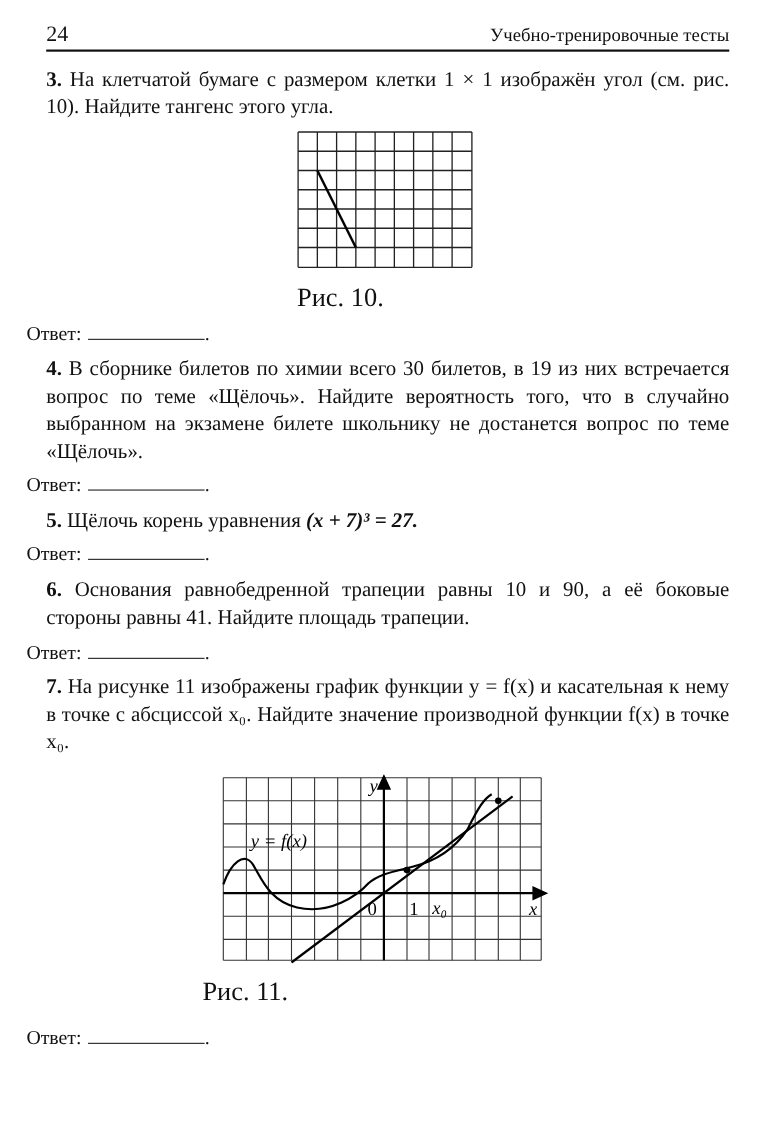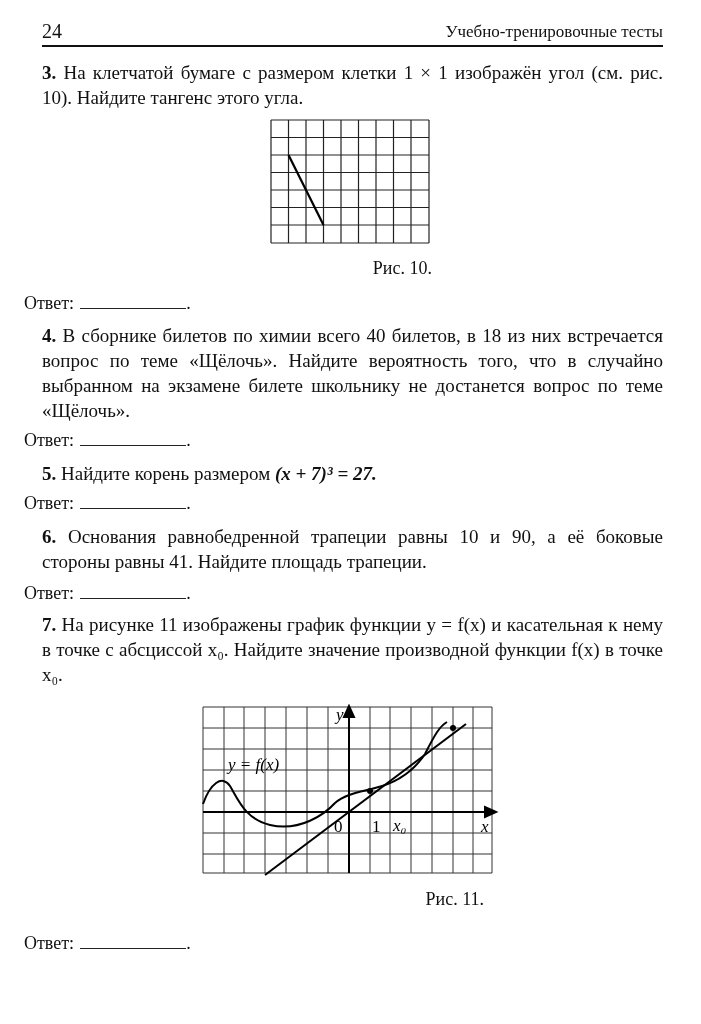--- a/index.html
+++ b/index.html
@@ -6,21 +6,21 @@
   body { width:701px; height:1024px; position:relative; overflow:hidden;
          font-family:"Liberation Serif", serif; color:#111; }
   .abs { position:absolute; }
   .hdr-num { left:42px; top:20px; font-size:20px; }
   .hdr-title { right:38px; top:22px; font-size:17px; }
   .hdr-rule { left:42px; top:45px; width:621px; height:2px; background:#111; }
   .para { left:42px; width:621px; font-size:19px; line-height:25px; text-align:justify; }
   .para b { font-weight:bold; }
   .ans { left:24px; font-size:18px; }
   .ans .blank { display:inline-block; width:106px; border-bottom:1.5px solid #222; height:14px; vertical-align:baseline; margin-left:6px; }
-  .cap { font-size:18px; text-align:right; }
+  .cap { font-size:24px; text-align:left; }
   .m { font-style:italic;font-weight:bold; }
   svg { position:absolute; }
 </style>
 </head>
 <body>
 
 <div class="abs hdr-num">24</div>
 <div class="abs hdr-title">Учебно-тренировочные тесты</div>
 <div class="abs hdr-rule"></div>
 
@@ -55,29 +55,29 @@
   </g>
 </svg>
 <div class="abs cap" style="left:270px;width:162px;top:258px;">Рис. 10.</div>
 
 <div class="abs ans" style="top:293px;">
   <span>Ответ:</span><span class="blank"></span><span>.</span>
 </div>
 
 <div class="abs para" style="top:323px;">
   <b>4.</b>
-  <span>В сборнике билетов по химии всего 40 билетов, в 18 из них встречается вопрос по теме «Щёлочь». Найдите вероятность того, что в случайно выбранном на экзамене билете школьнику не достанется вопрос по теме «Щёлочь».</span>
+  <span>В сборнике билетов по химии всего 30 билетов, в 19 из них встречается вопрос по теме «Щёлочь». Найдите вероятность того, что в случайно выбранном на экзамене билете школьнику не достанется вопрос по теме «Щёлочь».</span>
 </div>
 <div class="abs ans" style="top:430px;">
   <span>Ответ:</span><span class="blank"></span><span>.</span>
 </div>
 
 <div class="abs para" style="top:461px;">
   <b>5.</b>
-  <span>Найдите корень размером</span>
+  <span>Щёлочь корень уравнения</span>
   <span class="m">(x + 7)³ = 27.</span>
 </div>
 <div class="abs ans" style="top:493px;">
   <span>Ответ:</span><span class="blank"></span><span>.</span>
 </div>
 
 <div class="abs para" style="top:524px;">
   <b>6.</b>
   <span>Основания равнобедренной трапеции равны 10 и 90, а её боковые стороны равны 41. Найдите площадь трапеции.</span>
 </div>

